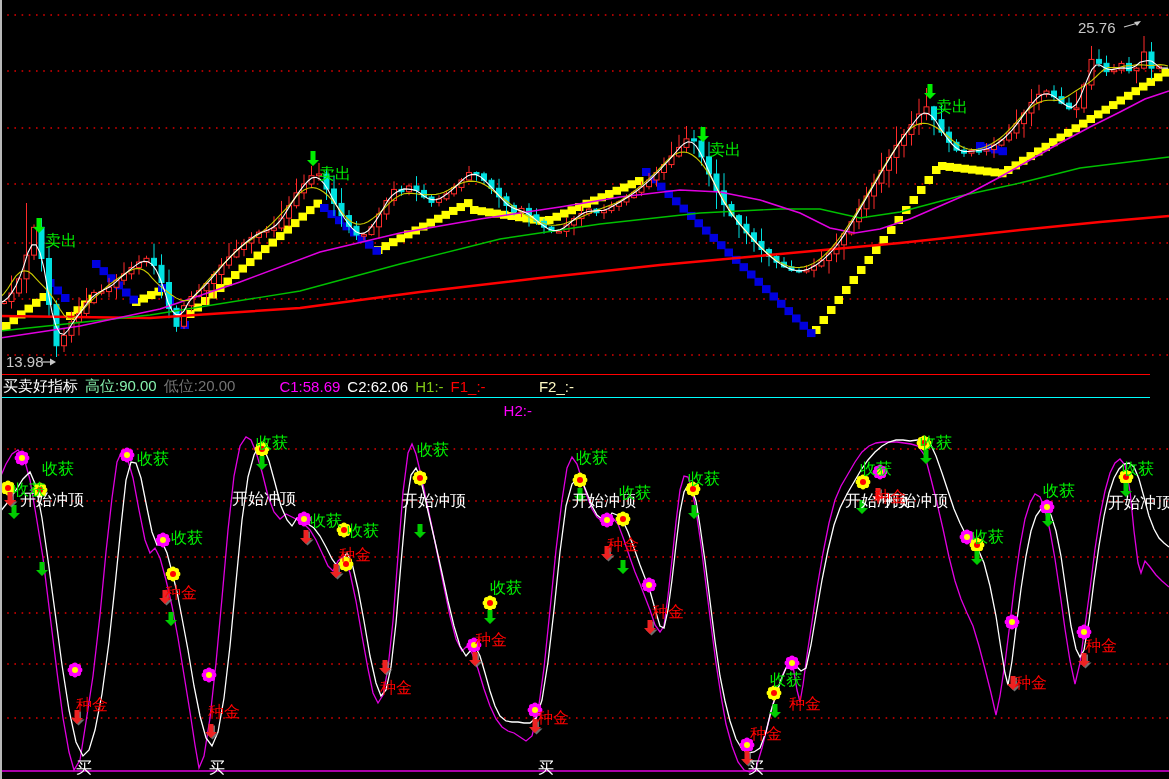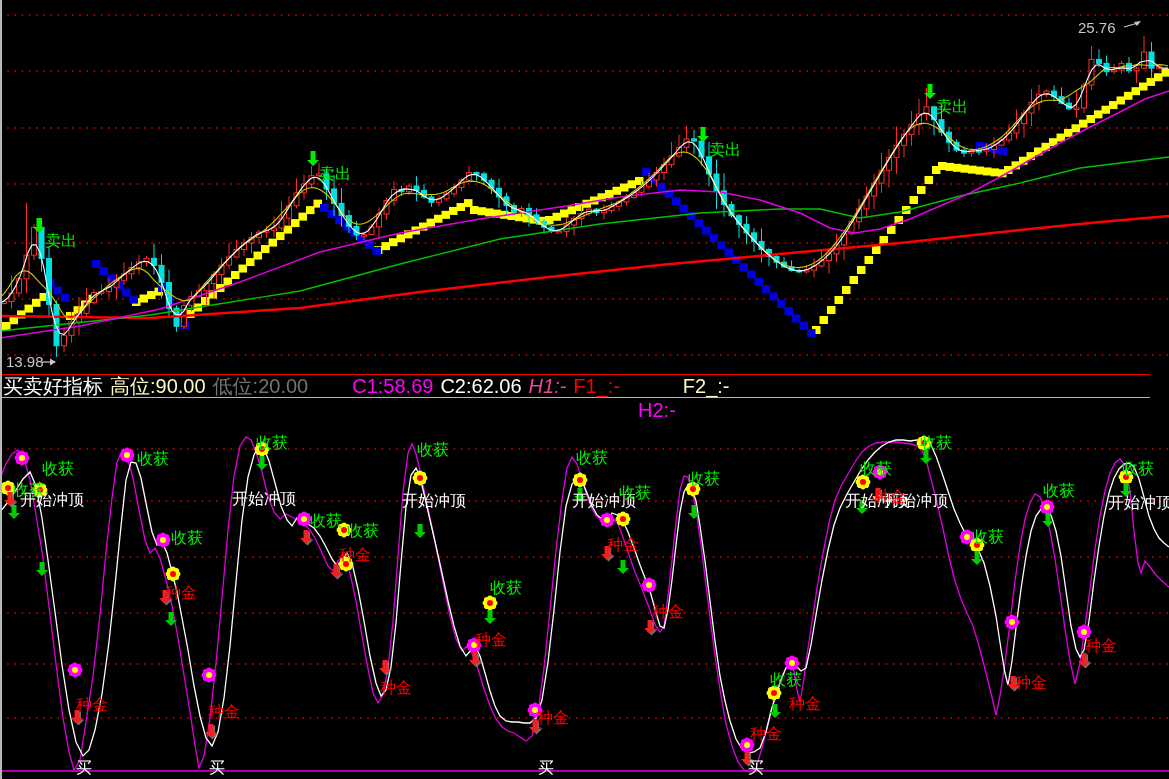--- a/index.html
+++ b/index.html
@@ -3,21 +3,21 @@
 <meta charset="utf-8">
 <style>
   html,body{margin:0;padding:0;background:#000;}
   #screen{position:relative;width:1169px;height:779px;background:#000;overflow:hidden;
           font-family:"Liberation Sans","DejaVu Sans",sans-serif;}
   #left-edge{position:absolute;left:0;top:0;width:2px;height:779px;background:#b8b8b8;}
   #top-chart{position:absolute;left:0;top:0;}
   #header-bar{position:absolute;left:0;top:374px;width:1150px;height:24px;
               border-top:1px solid #ff0000;border-bottom:1px solid #00ffff;
               box-sizing:border-box;background:#000;display:flex;align-items:center;
-              font-size:20px;white-space:nowrap;}
+              font-size:15px;white-space:nowrap;}
   #header-bar span{margin-left:7px;}
   #header-bar .title{margin-left:3px;color:#fff;}
   #header-bar .gap{margin-left:18px;margin-top:48px;}
   #bottom-chart{position:absolute;left:0;top:398px;}
   text{font-family:"Liberation Sans","DejaVu Sans",sans-serif;}
 </style>
 </head>
 <body>
 
 <div id="screen">
@@ -528,25 +528,25 @@
       <line x1="1124" y1="27" x2="1138" y2="23" stroke="#c8c8c8" stroke-width="1.2"></line>
       <polygon points="1141,21 1134,22 1137,26" fill="#c8c8c8"></polygon>
       <text x="6" y="367" fill="#c8c8c8" font-size="15">13.98</text>
       <line x1="42" y1="362" x2="54" y2="362" stroke="#c8c8c8" stroke-width="1.2"></line>
       <polygon points="56,362 50,358.5 50,365.5" fill="#c8c8c8"></polygon>
     </svg>
 
   <div id="header-bar">
     <span class="title">买卖好指标</span>
 
-  <span style="color: #fef9c3;">高位:90.00</span>
+  <span style="color: #86efac;">高位:90.00</span>
       <span style="color: #737373;">低位:20.00</span>
       <span style="color: rgb(255, 0, 255); margin-left: 44px;">C1:58.69</span>
       <span style="color: rgb(255, 255, 255); text-align: right;">C2:62.06</span>
-      <span style="color: #ec4899; font-style: italic;">H1:-</span>
+      <span style="color: #84cc16;">H1:-</span>
       <span style="color: rgb(255, 0, 0);">F1_:-</span>
       <span class="gap" style="color: rgb(255, 0, 255);">H2:-</span>
       <span style="color: #fef9c3;">F2_:-</span>
     </div>
 
   <svg id="bottom-chart" width="1169" height="381" viewBox="0 398 1169 381">
       <line x1="0" y1="449" x2="1169" y2="449" stroke="#dd0000" stroke-width="1.4" stroke-dasharray="1.6,5.6"></line>
       <line x1="0" y1="501" x2="1169" y2="501" stroke="#dd0000" stroke-width="1.4" stroke-dasharray="1.6,5.6"></line>
       <line x1="0" y1="557" x2="1169" y2="557" stroke="#dd0000" stroke-width="1.4" stroke-dasharray="1.6,5.6"></line>
       <line x1="0" y1="613" x2="1169" y2="613" stroke="#dd0000" stroke-width="1.4" stroke-dasharray="1.6,5.6"></line>

